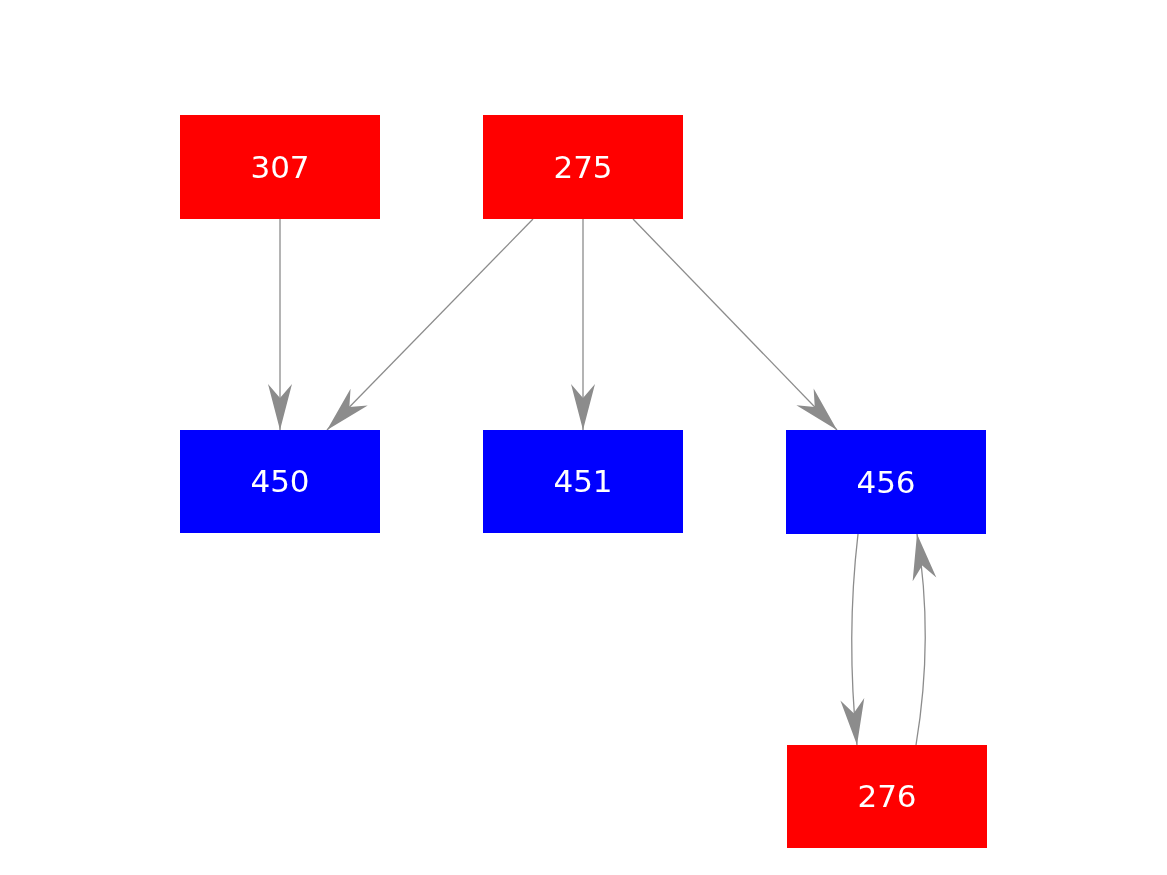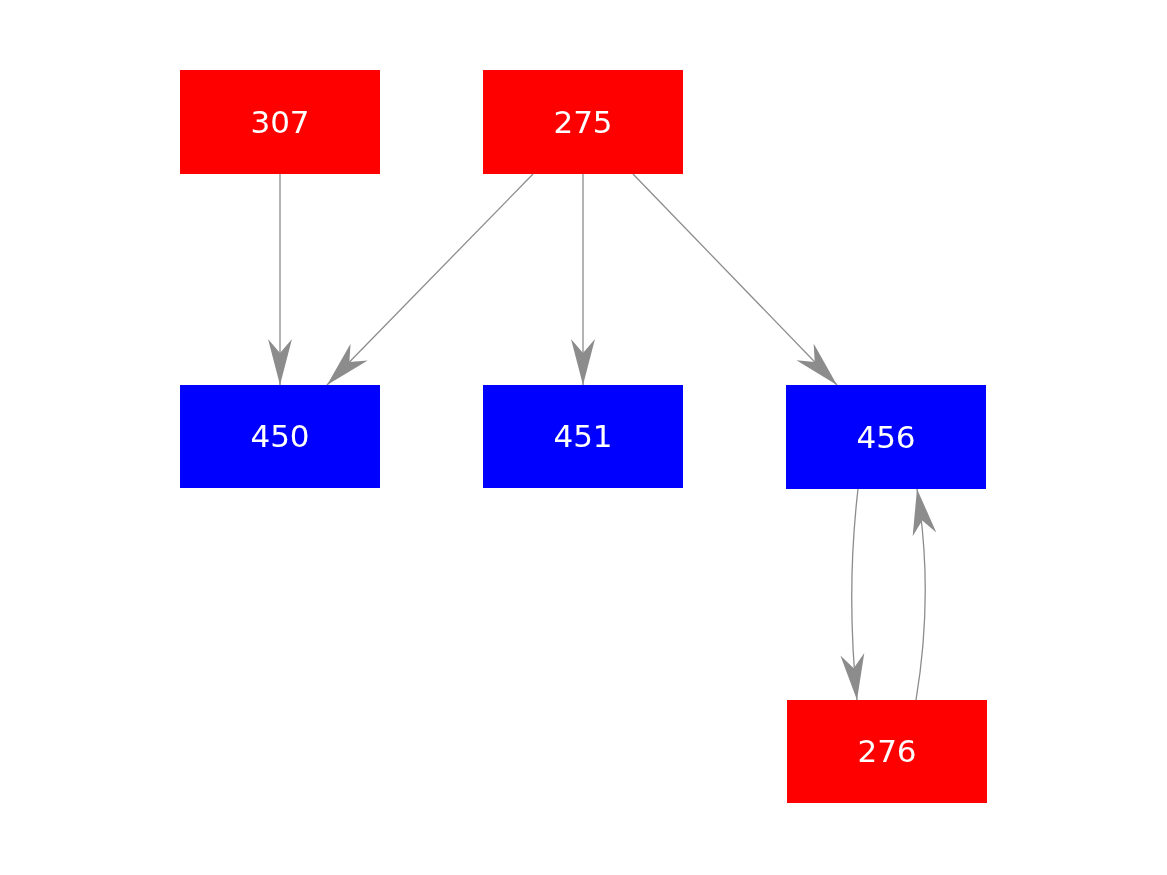--- a/index.html
+++ b/index.html
@@ -9,20 +9,21 @@
     width: 1167px;
     height: 875px;
     overflow: hidden;
     font-family: "DejaVu Sans", sans-serif;
   }
   #stage {
     position: relative;
     width: 1167px;
     height: 739px;
     background: #ffffff;
+    margin-top: 45px;
   }
   svg { display: block; }
   .node-label {
     font-family: "DejaVu Sans", sans-serif;
     text-anchor: middle;
   }
   .edge-path {
     fill: none;
   }
 </style>

